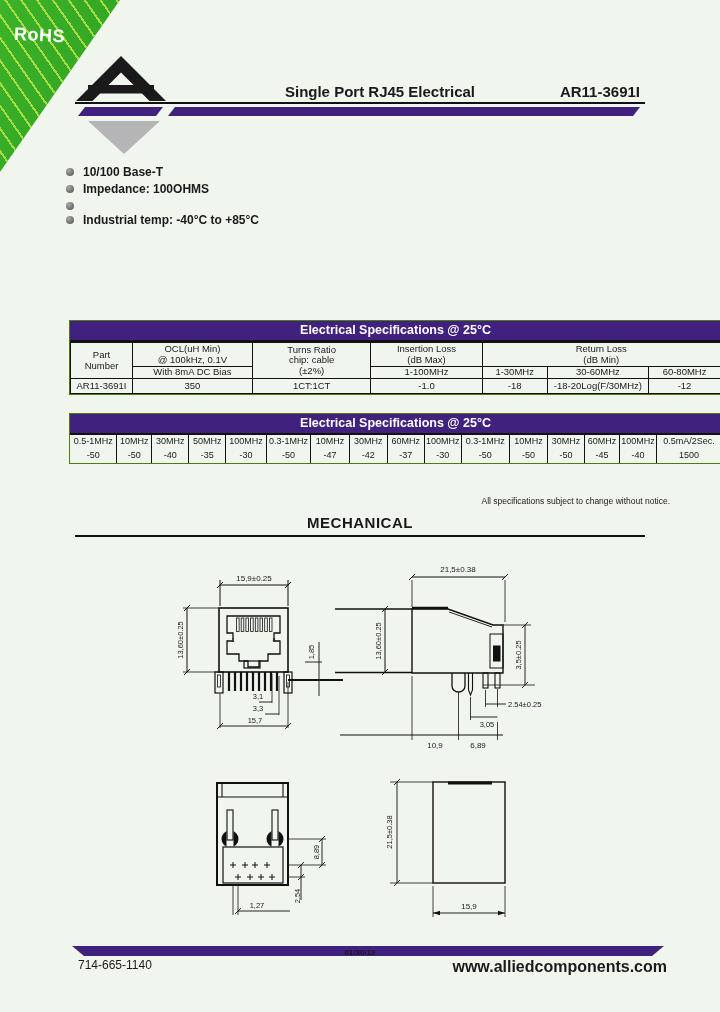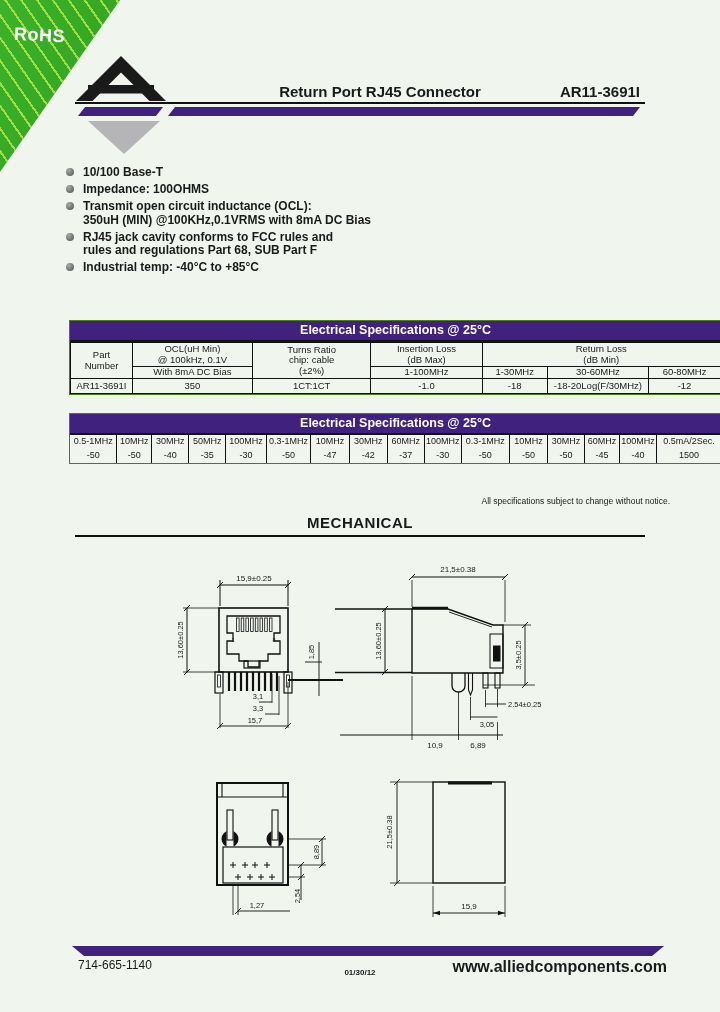--- a/index.html
+++ b/index.html
@@ -50,60 +50,53 @@
   .mech-title{left:0;top:514px;width:720px;text-align:center;font-size:15px;font-weight:bold;letter-spacing:.5px}
   .mech-rule{left:75px;top:535px;width:570px;height:2px;background:#111}
   svg text{font-family:"Liberation Sans",sans-serif;fill:#1a1a1a}
 
   
   .fbar{left:72px;top:946px;width:592px;height:10px;background:var(--purple,#40217e);
     clip-path:polygon(0 0,100% 0,calc(100% - 12px) 100%,12px 100%)}
   .f-phone{left:78px;top:958px;font-size:12px;font-weight:normal}
   .f-co{left:0;top:958px;width:720px;text-align:center;font-size:12px;font-weight:bold}
   .f-web{top:958px;right:53px;font-size:16px;font-weight:bold}
-  .f-date{left:0;top:968px;width:720px;text-align:center;font-size:8px;font-weight:bold}
+  .f-date{left:0;top:948px;width:720px;text-align:center;font-size:8px;font-weight:bold}
 </style>
 </head>
 <body>
 
 <div class="page">
 
   <div class="abs rohs-tri"></div>
   <div class="abs rohs-txt">RoHS</div>
 
   <svg class="abs" style="left:76px;top:56px" width="90" height="45" viewBox="0 0 90 45">
     <path d="M45,0 L90,45 H73.5 L45,16.5 L16.5,45 H0 Z" fill="#1a1a1a"></path>
     <rect x="12" y="29" width="66" height="8.5" fill="#1a1a1a"></rect>
   </svg>
 
-  <div class="abs doc-title">Return Port RJ45 Connector</div>
+  <div class="abs doc-title">Single Port RJ45 Electrical</div>
   <div class="abs doc-part">AR11-3691I</div>
   <div class="abs rule"></div>
   <div class="abs pbar pbar1"></div>
   <div class="abs pbar pbar2"></div>
   <div class="abs gray-tri"></div>
 
   <div class="abs features">
     <div class="feat">
       <span class="dot"></span>
       <span class="feat-label">10/100 Base-T</span>
     </div>
     <div class="feat">
       <span class="dot"></span>
       <span class="feat-label">Impedance: 100OHMS</span>
     </div>
     <div class="feat">
       <span class="dot"></span>
-      <span class="feat-label">Transmit open circuit inductance (OCL):
-350uH (MIN) @100KHz,0.1VRMS with 8mA DC Bias</span>
-    </div>
-    <div class="feat">
-      <span class="dot"></span>
-      <span class="feat-label">RJ45 jack cavity conforms to FCC rules and
-rules and regulations Part 68, SUB Part F</span>
     </div>
     <div class="feat">
       <span class="dot"></span>
       <span class="feat-label">Industrial temp: -40°C to +85°C</span>
     </div>
   </div>
 
   <div class="abs spec" style="top:320px">
     <div class="spec-title">Electrical Specifications @ 25°C</div>
     <table class="t1">

